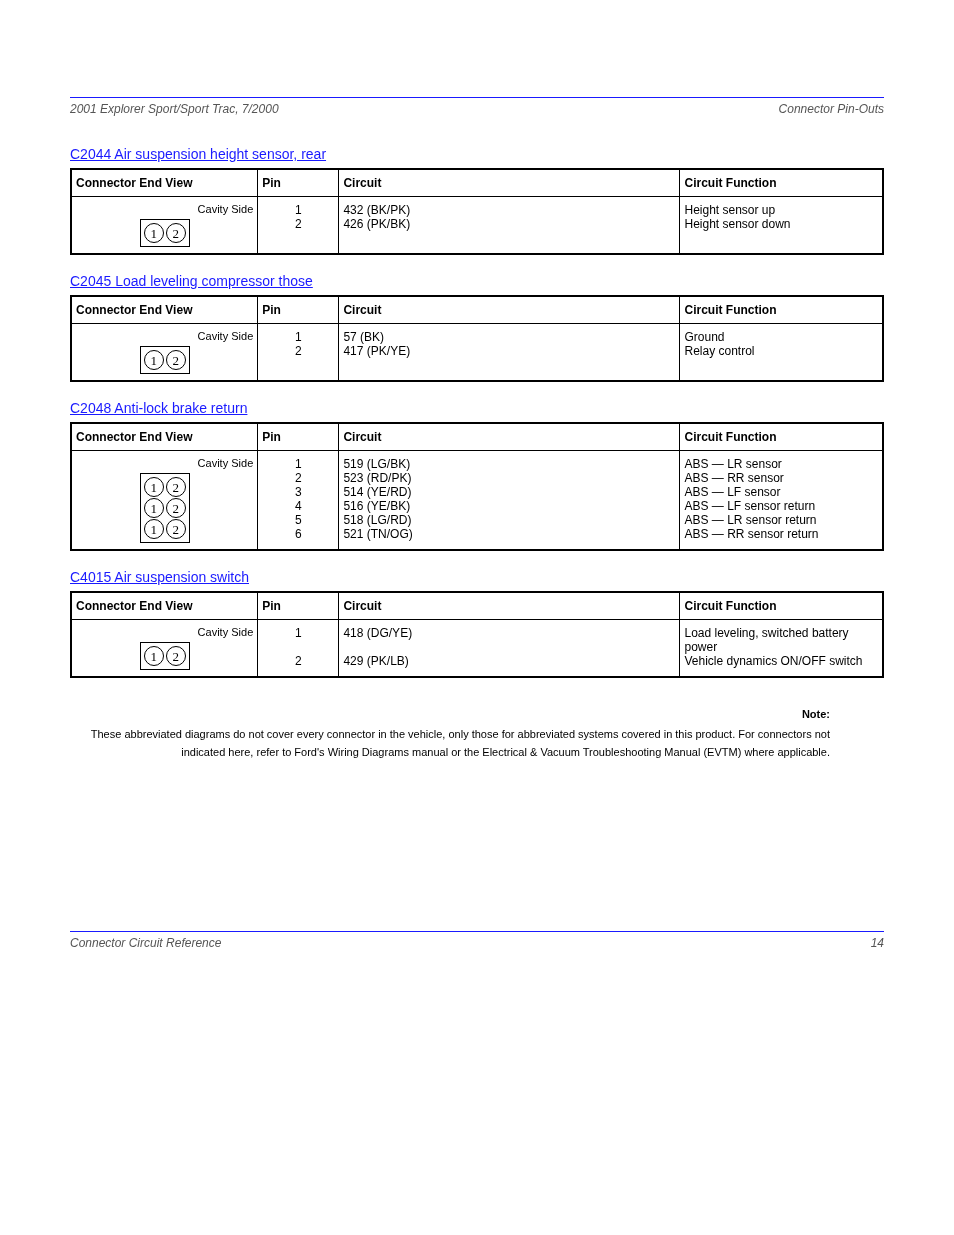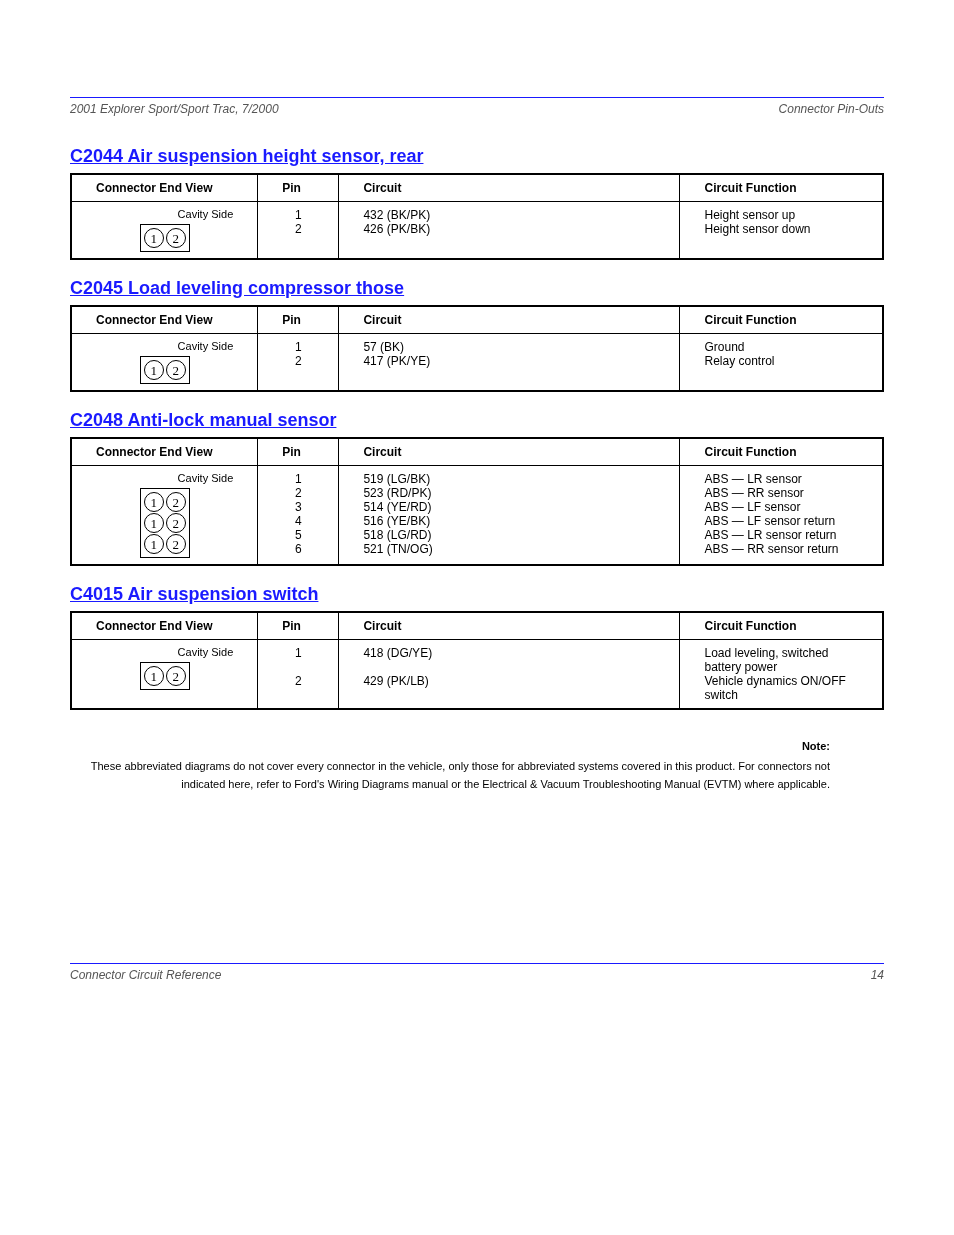--- a/index.html
+++ b/index.html
@@ -22,35 +22,35 @@
   }
   .top-header {
     display: flex;
     justify-content: space-between;
     font-size: 12px;
     font-style: italic;
     color: #555;
     margin-bottom: 30px;
   }
   .section-title {
-    font-size: 18px;
-    font-weight: bold;
+    font-size: 14px;
+    font-weight: normal;
     color: #1a1aff;
     text-decoration: underline;
     margin: 18px 0 6px 0;
   }
   table.connector {
     width: 100%;
     border-collapse: collapse;
     border: 2px solid #000;
     margin-bottom: 10px;
   }
   table.connector th, table.connector td {
     border: 1px solid #000;
-    padding: 6px 24px;
+    padding: 6px 4px;
     vertical-align: top;
     font-size: 12px;
   }
   table.connector th {
     font-weight: bold;
     text-align: left;
   }
   .col-a { width: 23%; text-align: center; }
   .col-b { width: 10%; text-align: center; }
   .col-c { width: 42%; }
@@ -161,21 +161,21 @@
             <td class="col-a centered"><span class="cavity-label">Cavity Side</span><div class="cavbox"><div class="cavrow">
                   <span class="cavcircle">1</span>
                   <span class="cavcircle">2</span>
                 </div></div></td>
             <td class="col-b centered">1<br>2</td>
             <td class="col-c">57 (BK)<br>417 (PK/YE)</td>
             <td class="col-d">Ground<br>Relay control</td>
           </tr>
         </tbody>
       </table>
-      <div class="section-title">C2048 Anti-lock manual sensor</div>
+      <div class="section-title">C2048 Anti-lock brake return</div>
       <table class="connector">
         <thead>
           <tr>
             <th class="col-a centered">Connector End View</th>
             <th class="col-b centered">Pin</th>
             <th class="col-c">Circuit</th>
             <th class="col-d">Circuit Function</th>
           </tr>
         </thead>
         <tbody>

